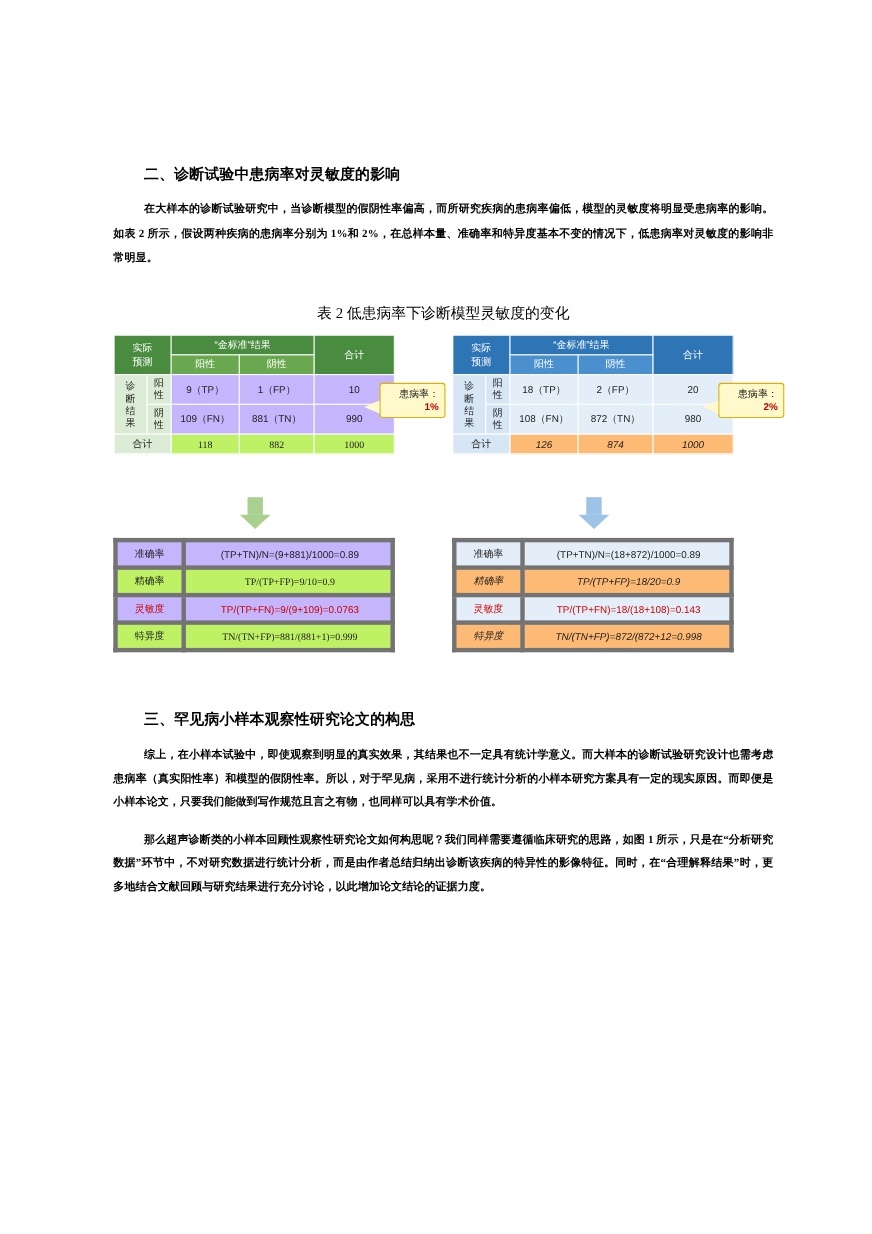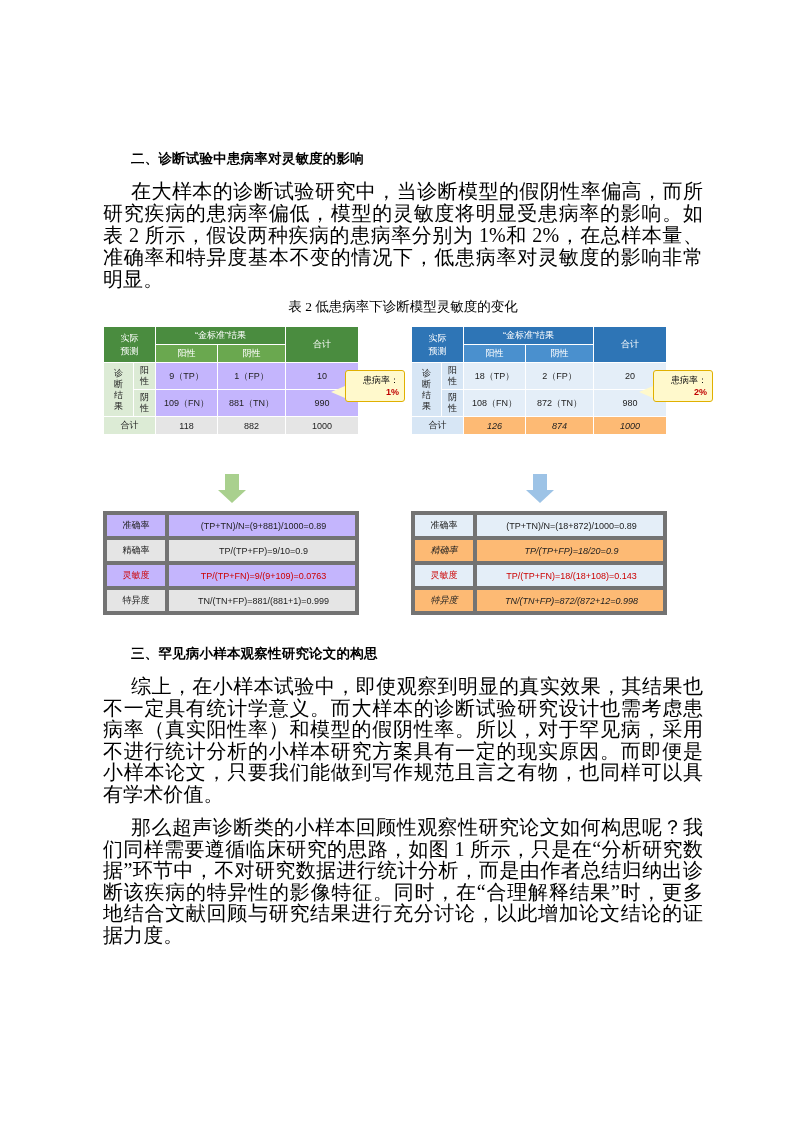--- a/index.html
+++ b/index.html
@@ -30,31 +30,32 @@
   }
   h2.section-head {
     font-family: "Liberation Sans", sans-serif;
     font-size: 13.5px;
     font-weight: bold;
     margin: 0 0 6px 0;
     text-indent: 28px;
     letter-spacing: 0.2px;
   }
   p.para {
-    font-size: 20px;
+    font-size: 10px;
     line-height: 22px;
     margin: 12px 0 2px 0;
     text-indent: 28px;
     text-align: justify;
     letter-spacing: 0.1px;
+    font-weight: bold;
   }
   .table-caption {
     text-align: center;
     font-size: 13.5px;
-    margin: 8px 0 10px 0;
+    margin: 30px 0 10px 0;
     font-family: "Liberation Serif", serif;
   }
   .figure-zone {
     position: relative;
     width: 600px;
     height: 290px;
     margin-top: 4px;
   }
 
   
@@ -66,21 +67,21 @@
   }
   .matrix td {
     border: 1px solid #ffffff;
     text-align: center;
     vertical-align: middle;
     padding: 2px 1px;
   }
   .g-head-dark { background: #4a8c3f; color: #ffffff; font-weight: normal; }
   .g-head-mid  { background: #6aa84f; color: #ffffff; }
   .g-cell      { background: #c4b5fd; color: #222222; }
-  .g-cell-alt  { background: #e5e5e5; color: #222222; }
+  .g-cell-alt  { background: #bef264; color: #222222; font-family: Liberation Serif, serif; }
   .g-side      { background: #dcebd5; color: #222222; }
 
   .b-head-dark { background: #2e75b6; color: #ffffff; }
   .b-head-mid  { background: #4a90ce; color: #ffffff; }
   .b-cell      { background: #e4eef8; color: #222222; }
   .b-cell-alt  { background: #fdba74; color: #222222; font-style: italic; }
   .b-side      { background: #d7e6f5; color: #222222; }
 
   
   .callout {

